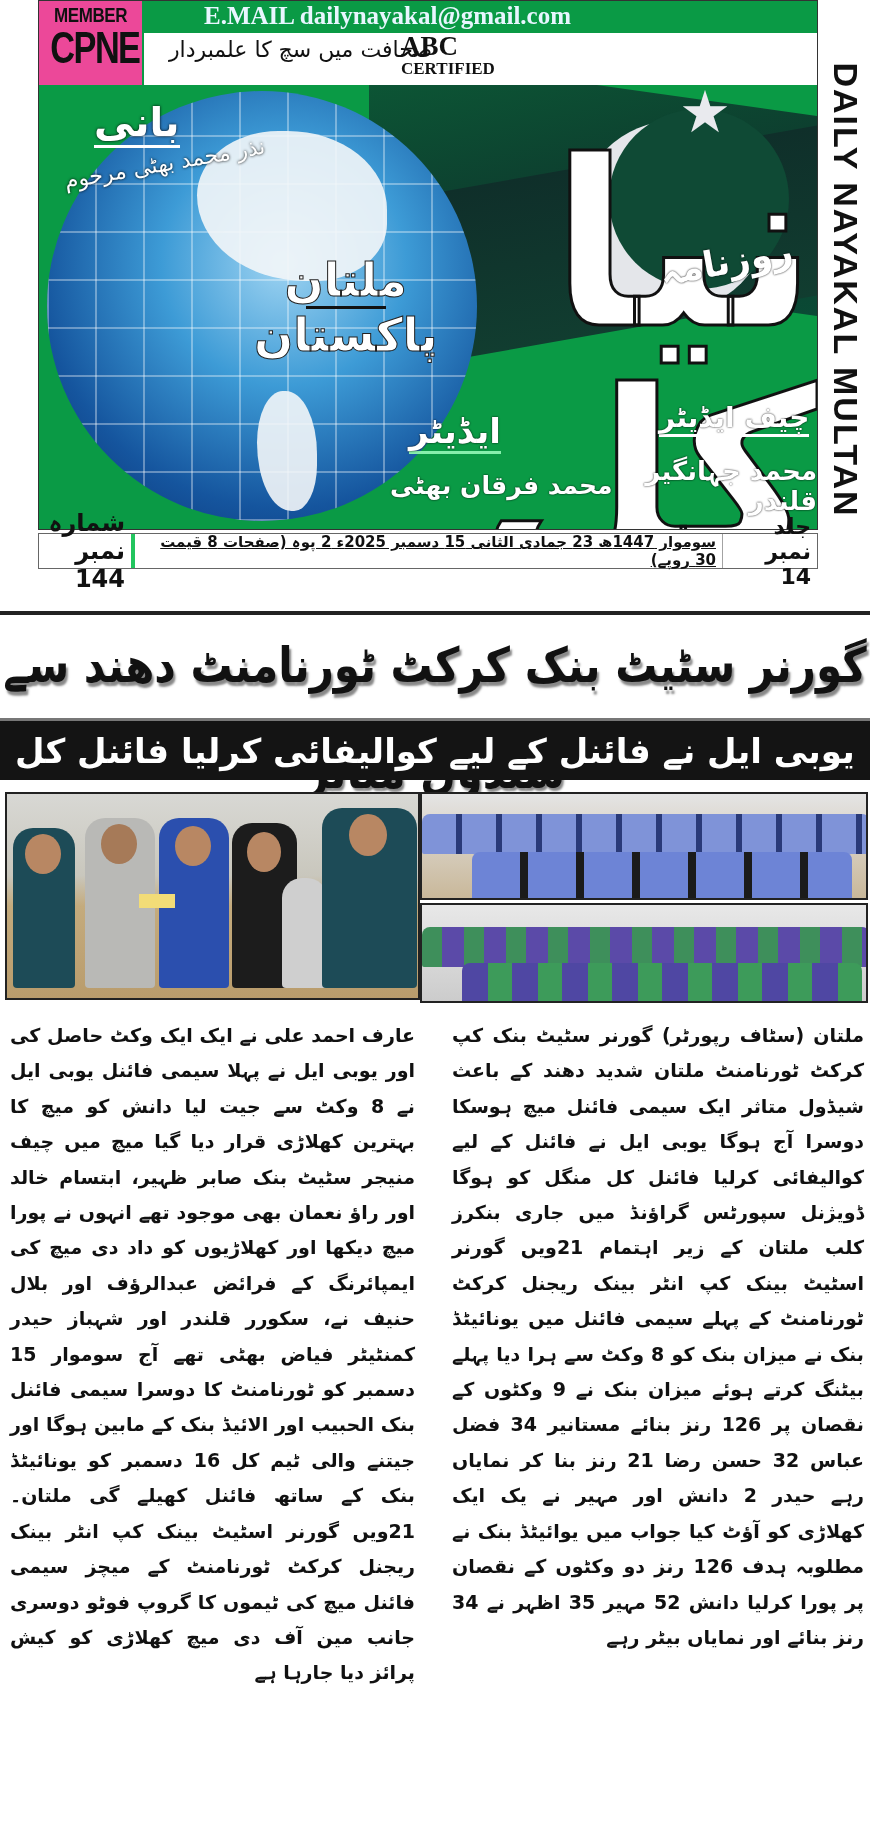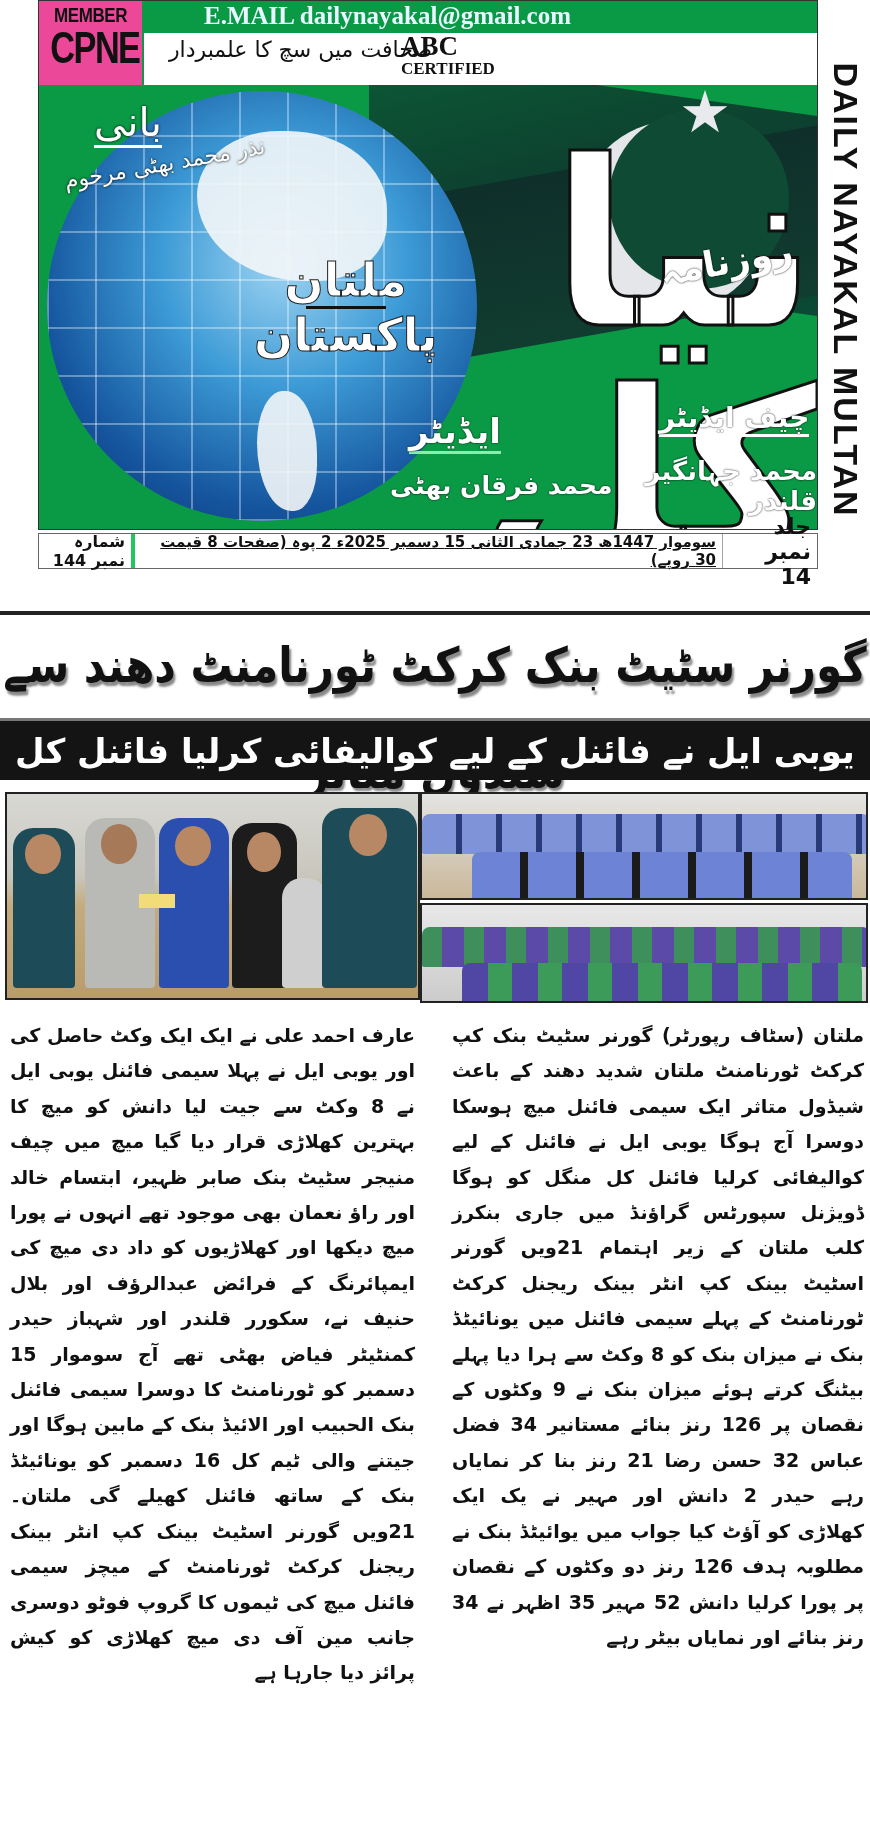--- a/index.html
+++ b/index.html
@@ -24,39 +24,39 @@
   .member-box .m1 { font-family: "Liberation Sans", sans-serif; font-weight: 900; font-size: 20px; letter-spacing: -0.5px; line-height: 22px; display: block; margin-top: 3px; transform: scaleX(.85); }
   .member-box .m2 { font-family: "Liberation Sans", sans-serif; font-weight: 900; font-size: 44px; line-height: 44px; letter-spacing: -2px; display: block; transform: scaleX(.78); }
   .email { position: absolute; left: 105px; top: 0; width: 675px; height: 32px; color: #e8f6ff; font-family: "Liberation Serif", serif; font-weight: 700; font-size: 25px; line-height: 30px; padding-left: 60px; }
   .white-bar { position: absolute; left: 105px; top: 32px; width: 675px; height: 52px; background: #fff; }
   .slogan-left { position: absolute; left: 130px; top: 36px; font-size: 22px; direction: rtl; font-family: "DejaVu Sans", sans-serif; }
   .abc { position: absolute; left: 362px; top: 32px; width: 120px; text-align: left; font-family: "Liberation Serif", serif; font-weight: 700; }
   .abc .a1 { font-size: 27px; line-height: 26px; display: block; }
   .abc .a2 { font-size: 17px; line-height: 20px; display: block; }
   .slogan-right { position: absolute; right: 10px; top: 36px; font-size: 22px; direction: rtl; font-weight: 700; }
 
-  .bani { position: absolute; left: 55px; top: 98px; font-size: 40px; color: #fff; font-weight: 400; text-shadow: 0 0 3px #000; border-bottom: 3px solid #fff; direction: rtl; }
+  .bani { position: absolute; left: 55px; top: 98px; font-size: 40px; color: #fff; font-weight: 700; text-shadow: 0 0 3px #000; border-bottom: 3px solid #fff; direction: rtl; }
   .founder { position: absolute; left: 24px; top: 150px; font-size: 22px; color: #fff; text-shadow: 0 0 3px #000; transform: rotate(-10deg); direction: rtl; }
   .logo-main { position: absolute; left: 190px; top: 130px; font-size: 230px; line-height: 1; color: #fff; font-weight: 700; -webkit-text-stroke: 3px #111; direction: rtl; }
   .multan { position: absolute; left: 215px; top: 255px; font-size: 46px; color: #ffffff; font-weight: 700; -webkit-text-stroke: 1px #222; text-align: center; line-height: 48px; }
   .multan .divider { display: block; width: 80px; height: 3px; background: #111; margin: 2px auto; }
   .rozname { position: absolute; left: 620px; top: 240px; font-size: 36px; color: #fff; font-weight: 700; transform: rotate(-10deg); direction: rtl; text-shadow: 0 0 2px #000; }
   .chief-label { position: absolute; left: 620px; top: 400px; font-size: 28px; color: #fff; font-weight: 700; border-bottom: 3px solid #fff; direction: rtl; text-shadow: 0 0 2px #000; }
   .chief-name { position: absolute; left: 598px; top: 455px; font-size: 26px; color: #fff; font-weight: 700; direction: rtl; text-shadow: 0 0 2px #000; }
   .editor-label { position: absolute; left: 370px; top: 410px; font-size: 34px; color: #fff; font-weight: 700; border-bottom: 3px solid #86efac; direction: rtl; text-shadow: 0 0 2px #000; }
   .editor-name { position: absolute; left: 351px; top: 470px; font-size: 25px; color: #fff; font-weight: 700; direction: rtl; text-shadow: 0 0 2px #000; }
 
   .vertical-brand { position: absolute; left: 826px; top: 0; width: 40px; height: 580px; }
   .vertical-brand span { position: absolute; left: 40px; top: 0; transform-origin: left top; transform: rotate(90deg); white-space: nowrap; font-family: "Liberation Sans", sans-serif; font-weight: 900; font-size: 34px; letter-spacing: 2px; line-height: 40px; width: 580px; text-align: center; }
 
   .dateline { position: absolute; left: 38px; top: 533px; width: 780px; height: 36px; border: 1px solid #666; background: #fff; display: flex; direction: rtl; align-items: center; }
   .dateline .cell { height: 100%; display: flex; align-items: center; padding: 0 6px; direction: rtl; }
   .dateline .vol { border-left: 1px solid #a3a3a3; font-size: 22px; font-weight: 700; width: 95px; }
   .dateline .date { flex: 1; font-size: 15px; font-weight: 700; text-decoration: underline; border-left: 4px solid #22c55e; }
-  .dateline .issue { font-size: 16px; font-weight: 700; width: 92px; }
+  .dateline .issue { font-size: 24px; font-weight: 700; width: 92px; }
 
   
   .rule { position: absolute; left: 0; top: 611px; width: 870px; height: 4px; background: #222; }
   .headline { position: absolute; left: 0; top: 620px; width: 870px; height: 92px; text-align: center; direction: rtl; font-size: 42px; font-weight: 700; line-height: 92px; text-shadow: 2px 3px 2px #888; transform: scaleY(1.15); }
   .subhead { position: absolute; left: 0; top: 718px; width: 870px; height: 62px; background: #141414; border-top: 3px solid #777; color: #fff; text-align: center; direction: rtl; font-size: 34px; font-weight: 700; line-height: 60px; }
 
   
   .photo-left { position: absolute; left: 5px; top: 792px; width: 415px; height: 208px; background: linear-gradient(180deg, #d8d8d4 0%, #c9c7bd 40%, #c4ab7d 55%, #b99c6c 100%); border: 2px solid #222; overflow: hidden; }
   .person { position: absolute; bottom: 10px; border-radius: 20px 20px 4px 4px; }
   .head { position: absolute; border-radius: 50%; background: #b88763; }

